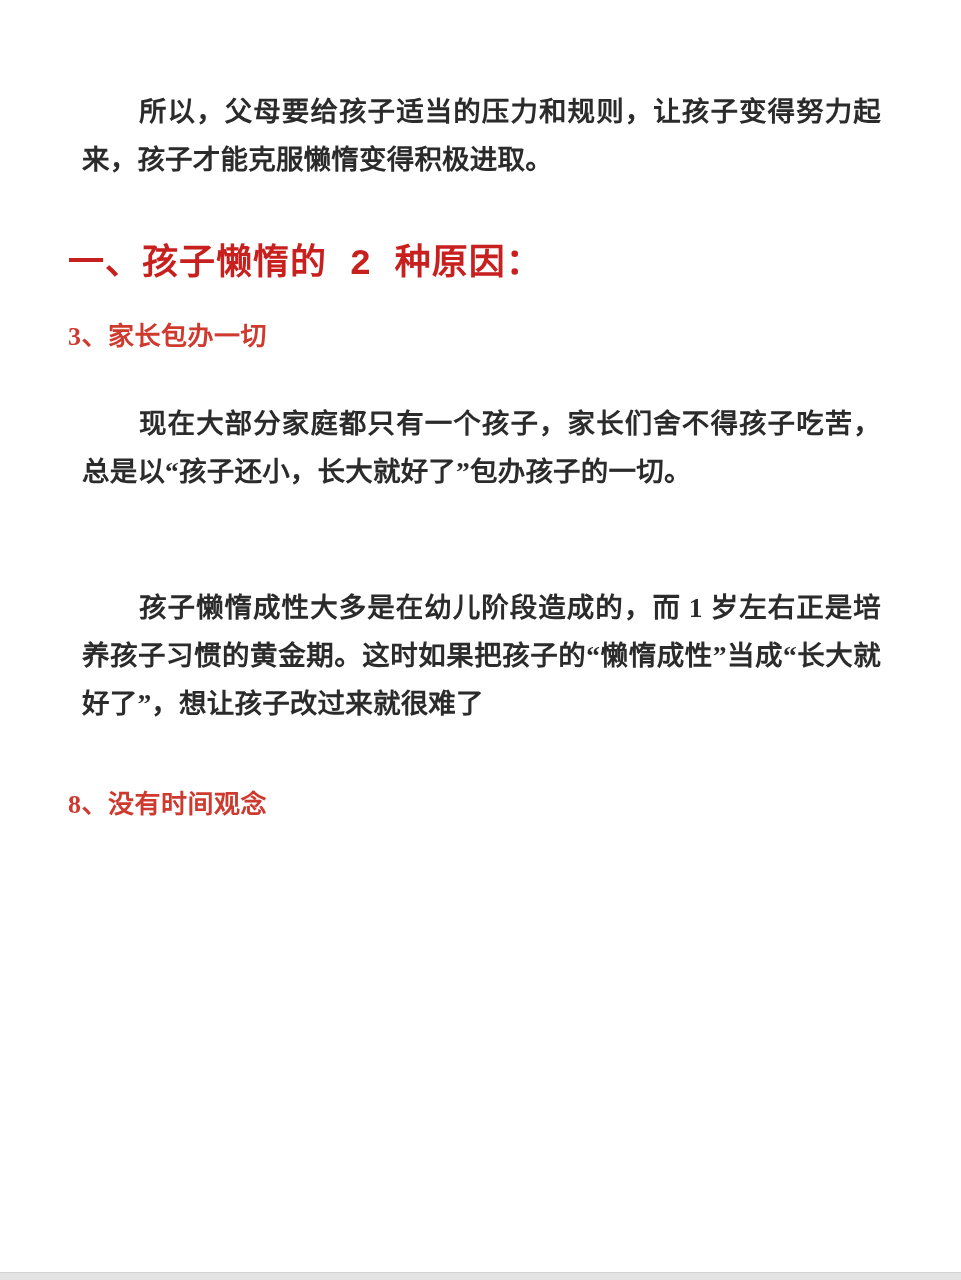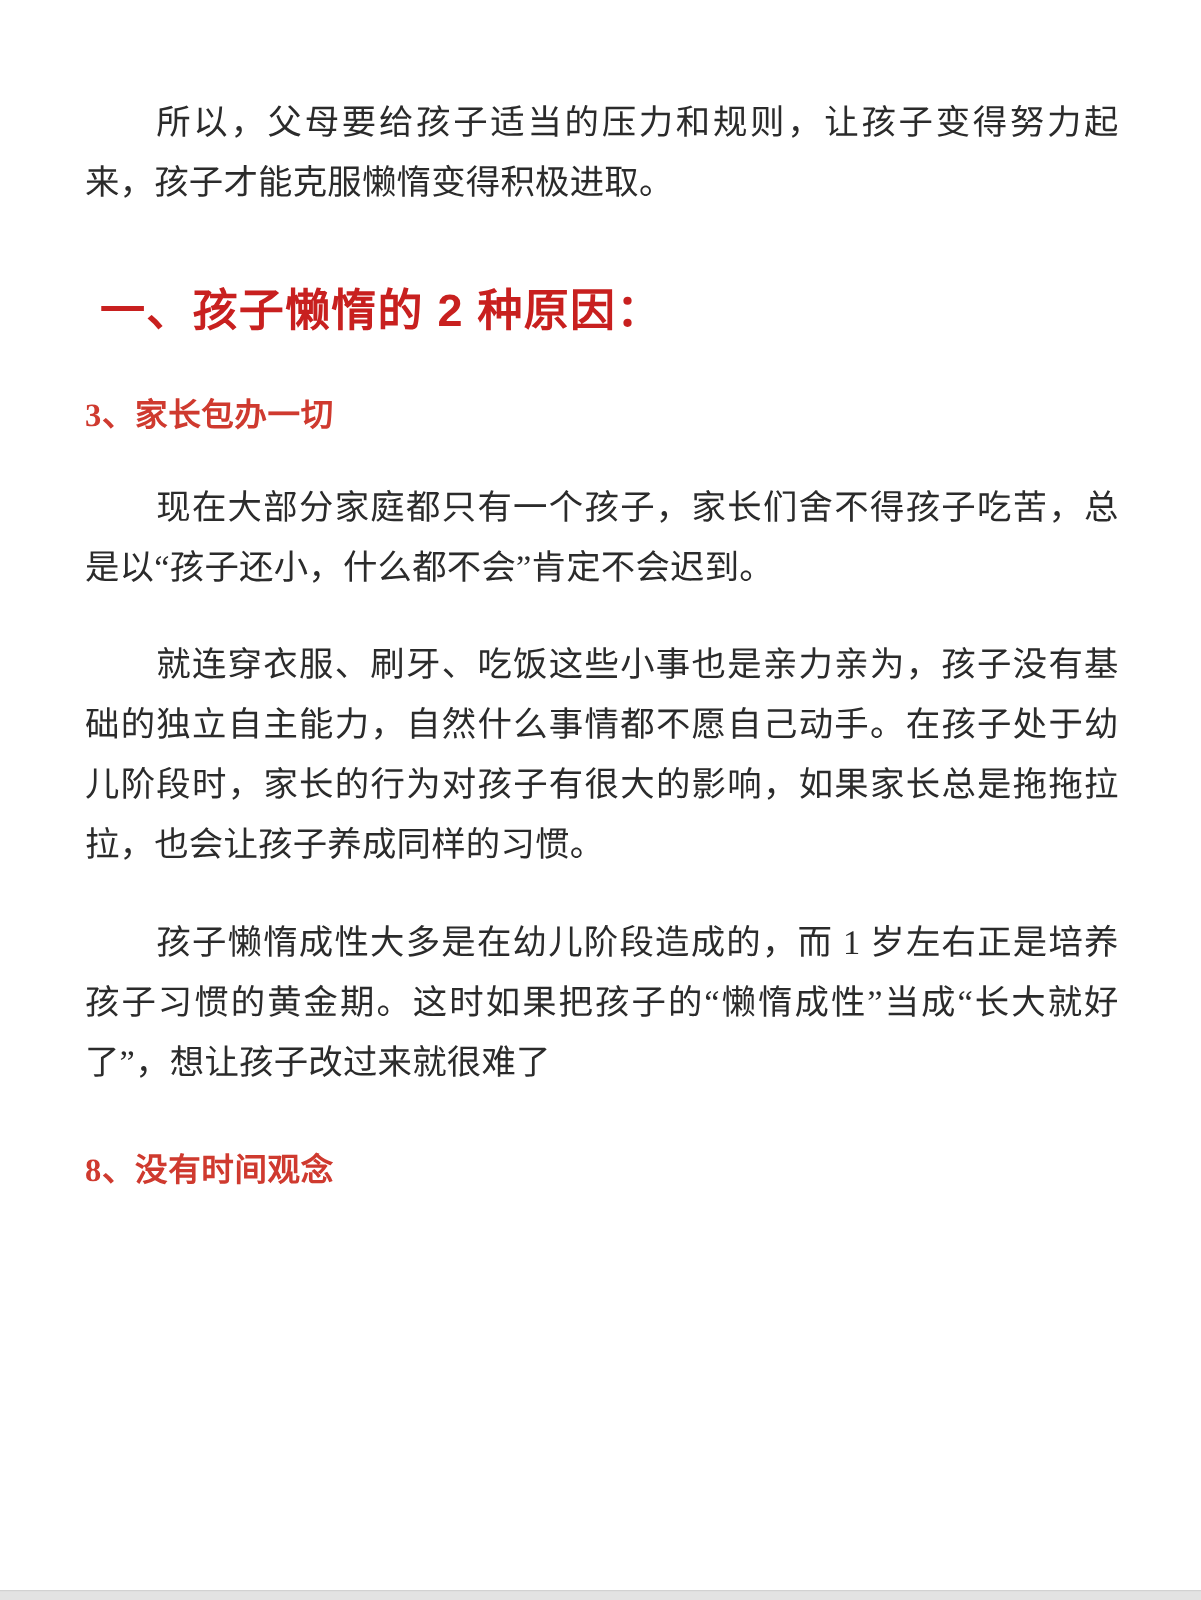--- a/index.html
+++ b/index.html
@@ -26,36 +26,36 @@
     top: 0;
     width: 827px;
   }
 
   
   .para {
     font-family: "Liberation Serif", "DejaVu Serif", serif;
     font-size: 27.5px;
     line-height: 48px;
     color: #2b2b2b;
-    font-weight: 400;
+    font-weight: 700;
     text-align: justify;
     text-justify: inter-character;
     text-indent: 57px;
-    margin: 0;
+    margin: 14px;
     letter-spacing: 0.2px;
   }
 
   
   .section-heading {
-    font-family: Liberation Sans, sans-serif;
+    font-family: Liberation Mono, monospace;
     font-size: 36px;
     line-height: 50px;
     font-weight: 700;
     color: #c8201f;
-    margin: 12px;
+    margin: 0;
     letter-spacing: 1px;
     text-indent: 0;
   }
 
   
   .sub-heading {
     font-family: "Liberation Serif", "DejaVu Serif", serif;
     font-size: 26px;
     line-height: 38px;
     font-weight: 700;
@@ -100,25 +100,24 @@
     <div class="sp-before-h1"></div>
 
     <h1 class="section-heading">一、孩子懒惰的 2 种原因：</h1>
 
     <div class="sp-after-h1"></div>
 
     <h2 class="sub-heading">3、家长包办一切</h2>
 
     <div class="sp-after-sub"></div>
 
-    <p class="para">现在大部分家庭都只有一个孩子，家长们舍不得孩子吃苦，总是以“孩子还小，什么都不会”肯定不会迟到。</p>
+    <p class="para">现在大部分家庭都只有一个孩子，家长们舍不得孩子吃苦，总是以“孩子还小，长大就好了”包办孩子的一切。</p>
 
     <div class="sp-between-para"></div>
 
-    <p class="para">就连穿衣服、刷牙、吃饭这些小事也是亲力亲为，孩子没有基础的独立自主能力，自然什么事情都不愿自己动手。在孩子处于幼儿阶段时，家长的行为对孩子有很大的影响，如果家长总是拖拖拉拉，也会让孩子养成同样的习惯。</p>
 
     <div class="sp-between-para"></div>
 
     <p class="para">孩子懒惰成性大多是在幼儿阶段造成的，而 1 岁左右正是培养孩子习惯的黄金期。这时如果把孩子的“懒惰成性”当成“长大就好了”，想让孩子改过来就很难了</p>
 
     <div class="sp-before-sub2"></div>
 
     <h2 class="sub-heading">8、没有时间观念</h2>
 
     <div class="sp-after-sub2"></div>

